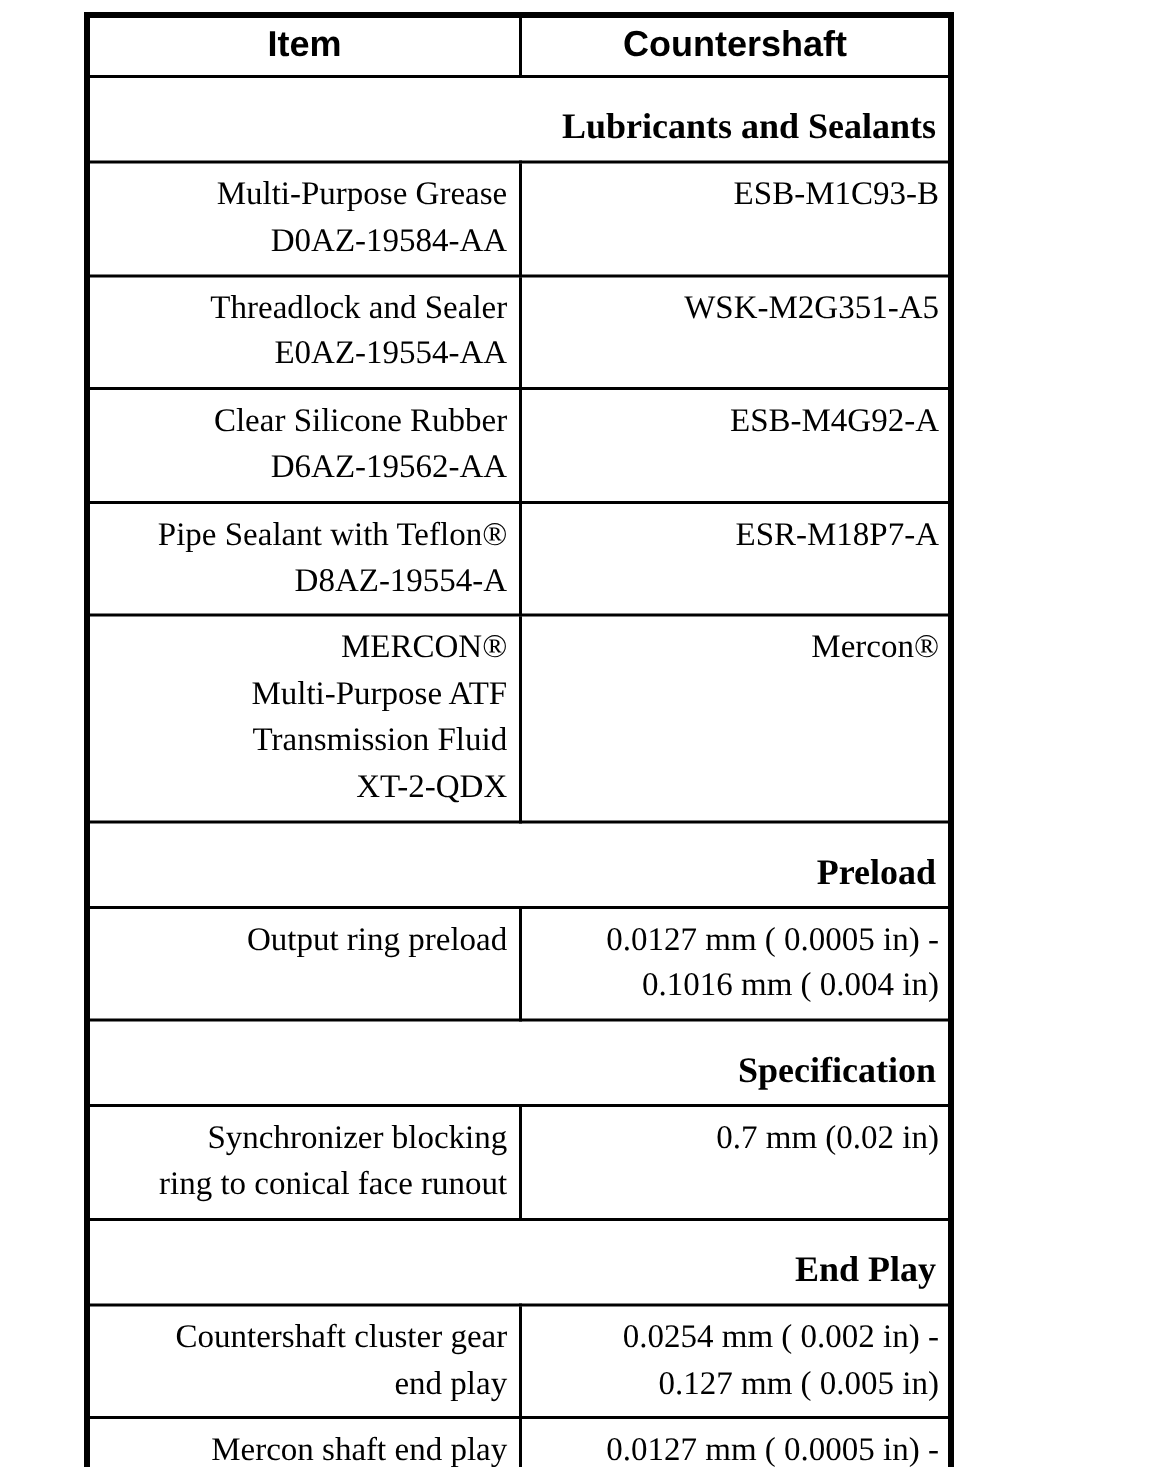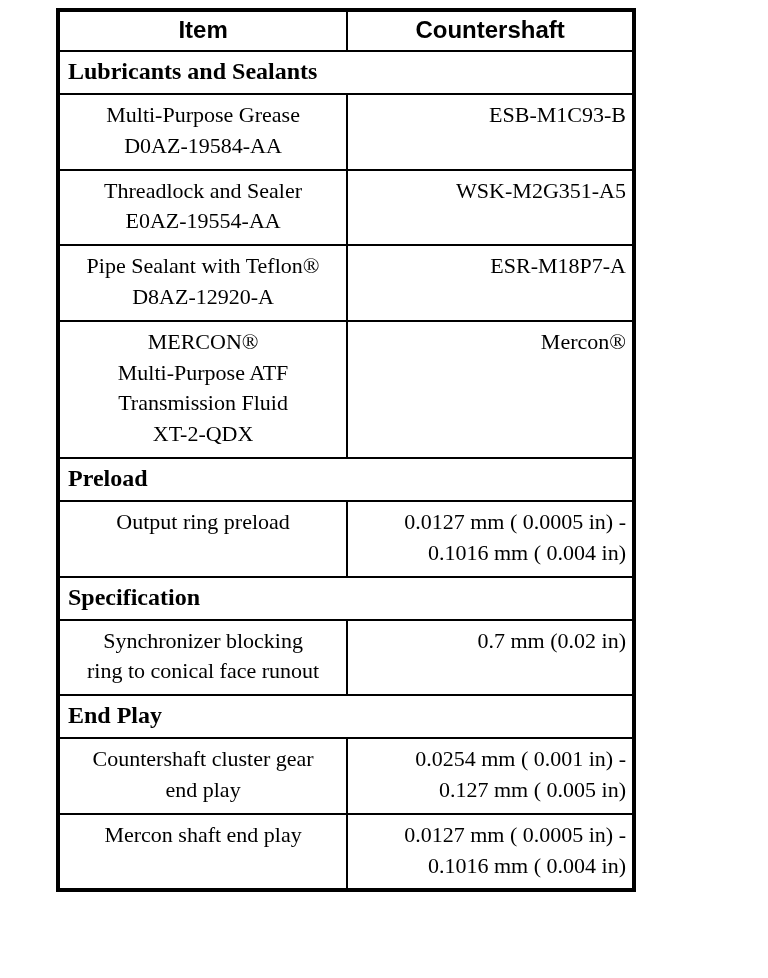--- a/index.html
+++ b/index.html
@@ -39,28 +39,28 @@
     font-family: "Liberation Sans", sans-serif;
     font-weight: bold;
     font-size: 24px;
     text-align: center;
     padding: 4px 6px 6px;
   }
   td.section-cell {
     font-family: "Liberation Serif", serif;
     font-weight: bold;
     font-size: 24px;
-    padding: 6px 8px 8px;
-    text-align: left;
+    padding: 20px 8px 8px;
+    text-align: right;
   }
   td.item-cell {
     font-size: 22px;
     line-height: 1.4;
     padding: 5px 8px 7px 8px;
-    text-align: center;
+    text-align: right;
     white-space: pre-line;
   }
   td.spec-cell {
     font-size: 22px;
     line-height: 1.4;
     padding: 5px 6px 7px 6px;
     text-align: right;
     white-space: pre-line;
   }
 </style>
@@ -87,22 +87,27 @@
       <td class="item-cell">Multi-Purpose Grease
 D0AZ-19584-AA</td>
       <td class="spec-cell">ESB-M1C93-B</td>
     </tr>
     <tr>
       <td class="item-cell">Threadlock and Sealer
 E0AZ-19554-AA</td>
       <td class="spec-cell">WSK-M2G351-A5</td>
     </tr>
     <tr>
+      <td class="item-cell">Clear Silicone Rubber
+D6AZ-19562-AA</td>
+      <td class="spec-cell">ESB-M4G92-A</td>
+    </tr>
+    <tr>
       <td class="item-cell">Pipe Sealant with Teflon®
-D8AZ-12920-A</td>
+D8AZ-19554-A</td>
       <td class="spec-cell">ESR-M18P7-A</td>
     </tr>
     <tr>
       <td class="item-cell">MERCON®
 Multi-Purpose ATF
 Transmission Fluid
 XT-2-QDX</td>
       <td class="spec-cell">Mercon®</td>
     </tr>
 
@@ -123,21 +128,21 @@
 ring to conical face runout</td>
       <td class="spec-cell">0.7 mm (0.02 in)</td>
     </tr>
 
     <tr>
       <td class="section-cell" colspan="2">End Play</td>
     </tr>
     <tr>
       <td class="item-cell">Countershaft cluster gear
 end play</td>
-      <td class="spec-cell">0.0254 mm ( 0.001 in) -
+      <td class="spec-cell">0.0254 mm ( 0.002 in) -
 0.127 mm ( 0.005 in)</td>
     </tr>
     <tr>
       <td class="item-cell">Mercon shaft end play</td>
       <td class="spec-cell">0.0127 mm ( 0.0005 in) -
 0.1016 mm ( 0.004 in)</td>
     </tr>
   </tbody>
     </table>
 </div>

